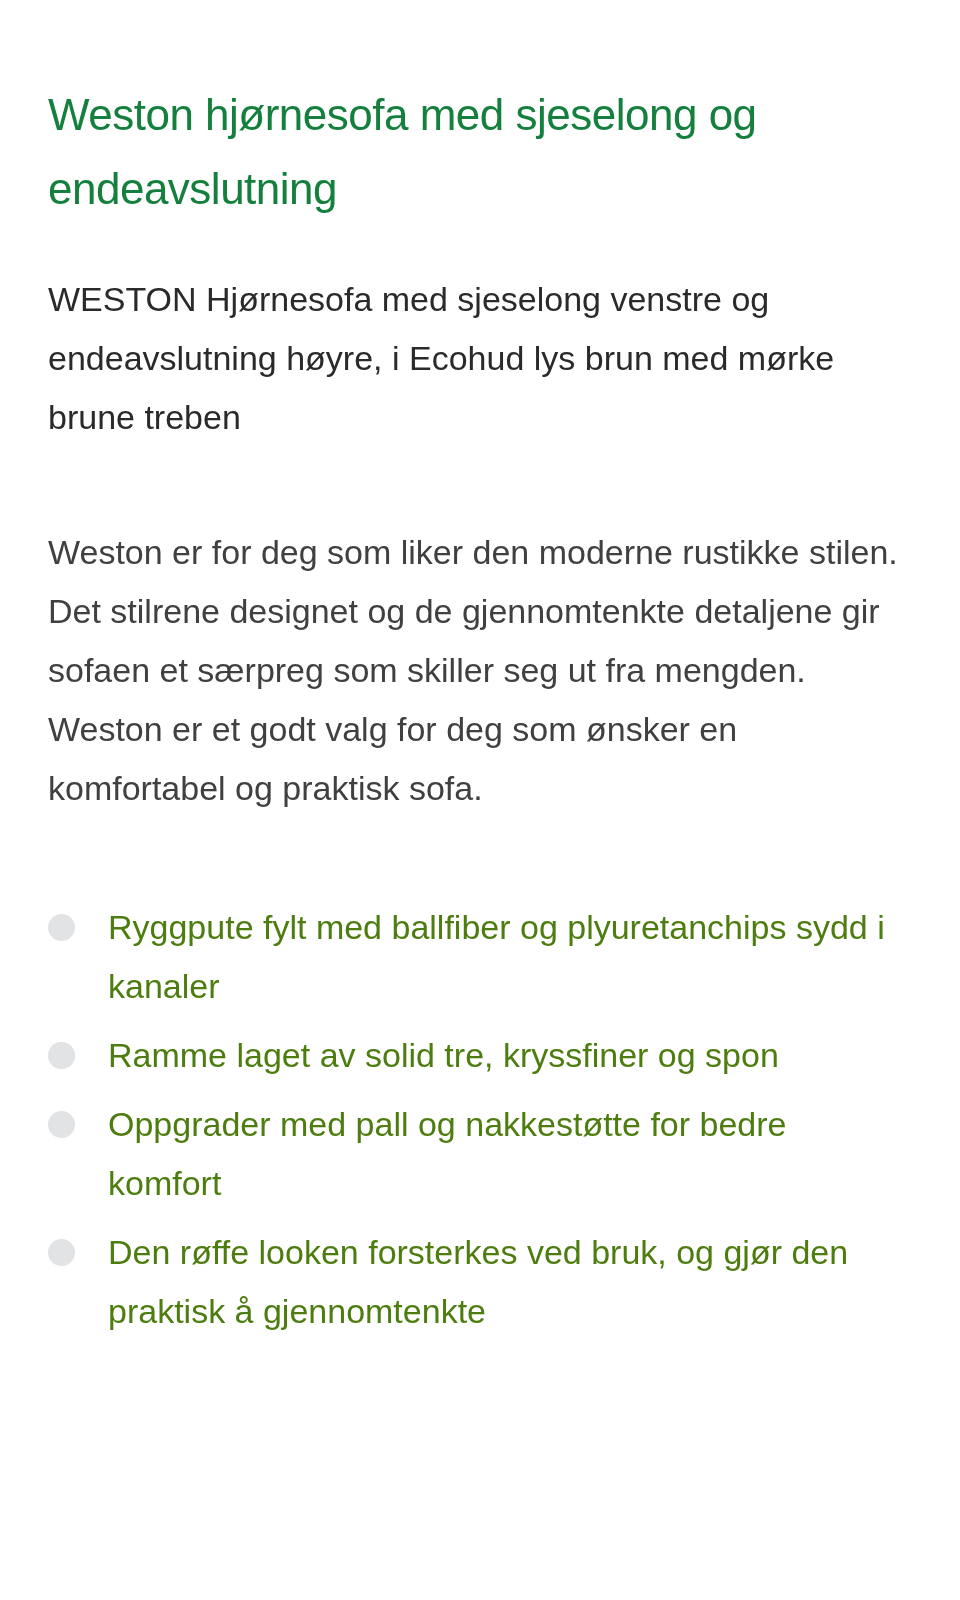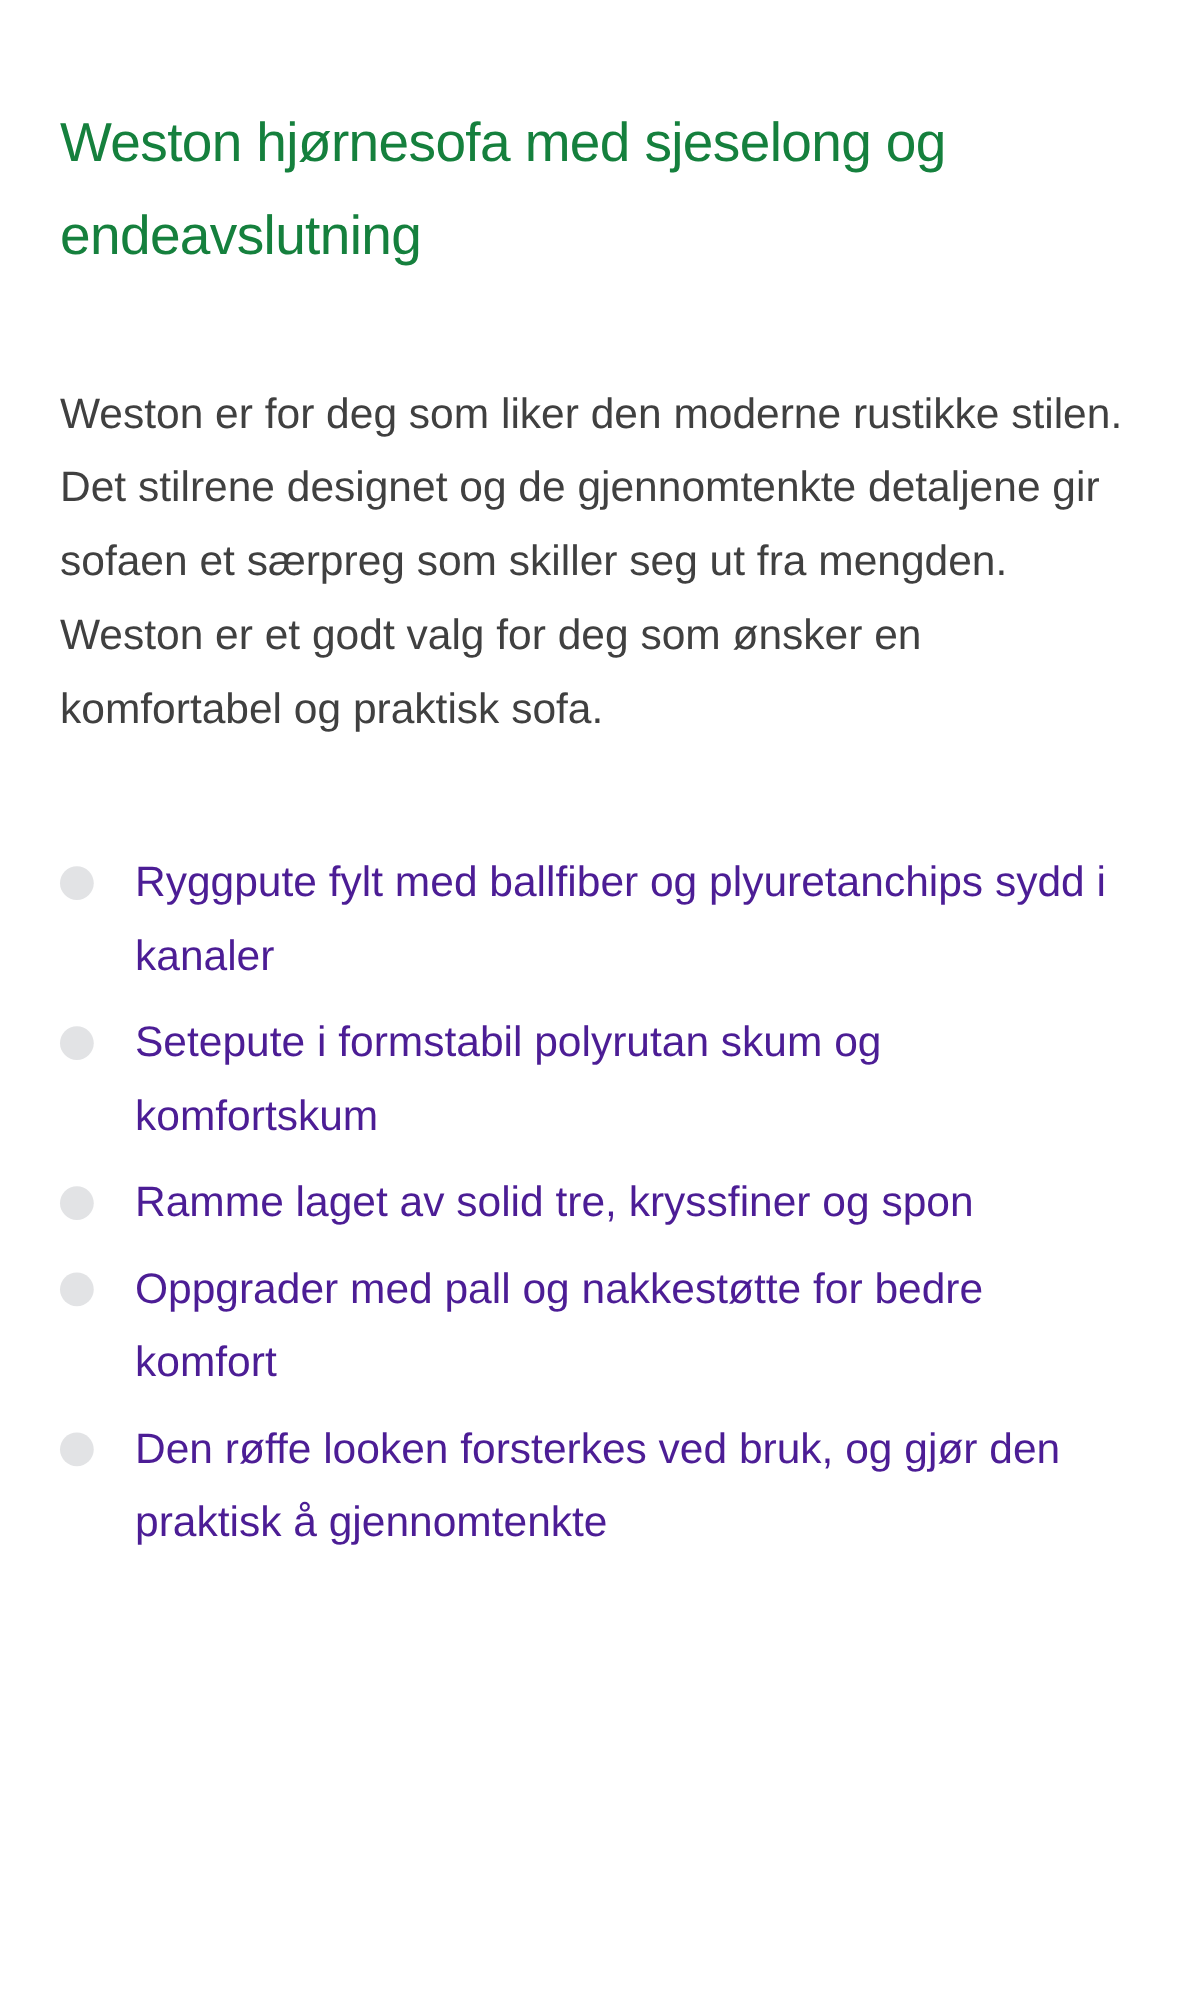--- a/index.html
+++ b/index.html
@@ -3,29 +3,30 @@
 <meta charset="utf-8">
 <style>
   html, body { margin: 0; padding: 0; background: #ffffff; }
   body { width: 960px; height: 1600px; overflow: hidden; position: relative;
          font-family: "Liberation Sans", "DejaVu Sans", sans-serif; color: #222222; }
   .content { position: absolute; left: 48px; top: 78px; width: 860px; }
   h1 { margin: 0; font-size: 44px; line-height: 74px; font-weight: 500; color: #15803d; letter-spacing: -0.5px; }
   .subtitle { margin-top: 44px; font-size: 34px; line-height: 59px; font-weight: 300; color: #2a2a2a; }
   .desc { margin-top: 76px; font-size: 34px; line-height: 59px; font-weight: 300; color: #404040; }
   ul { list-style: none; margin: 80px 0 0 0; padding: 0; }
-  li { position: relative; padding-left: 60px; font-size: 34px; line-height: 59px; font-weight: 300; color: #4c1d95; margin-bottom: 10px; }
+  li { position: relative; padding-left: 60px; font-size: 34px; line-height: 59px; font-weight: 300; color: #4d7c0f; margin-bottom: 10px; }
   .dot { position: absolute; left: 0; top: 16px; width: 27px; height: 27px; border-radius: 50%; background: #e2e3e5; }
 </style>
 </head>
 <body>
 
 <div class="content">
   <h1>Weston hjørnesofa med sjeselong og endeavslutning</h1>
+  <div class="subtitle">WESTON Hjørnesofa med sjeselong venstre og endeavslutning høyre, i Ecohud lys brun med mørke brune treben</div>
   <div class="desc">Weston er for deg som liker den moderne rustikke stilen. Det stilrene designet og de gjennomtenkte detaljene gir sofaen et særpreg som skiller seg ut fra mengden. Weston er et godt valg for deg som ønsker en komfortabel og praktisk sofa.</div>
   <ul>
     <li><span class="dot"></span><span>Ryggpute fylt med ballfiber og plyuretanchips sydd i kanaler</span></li>
-    <li><span class="dot"></span><span>Setepute i formstabil polyrutan skum og komfortskum</span></li>
+    <li><span class="dot"></span></li>
     <li><span class="dot"></span><span>Ramme laget av solid tre, kryssfiner og spon</span></li>
     <li><span class="dot"></span><span>Oppgrader med pall og nakkestøtte for bedre komfort</span></li>
     <li><span class="dot"></span><span>Den røffe looken forsterkes ved bruk, og gjør den praktisk å gjennomtenkte</span></li>
   </ul>
 </div>
 
 </body></html>

